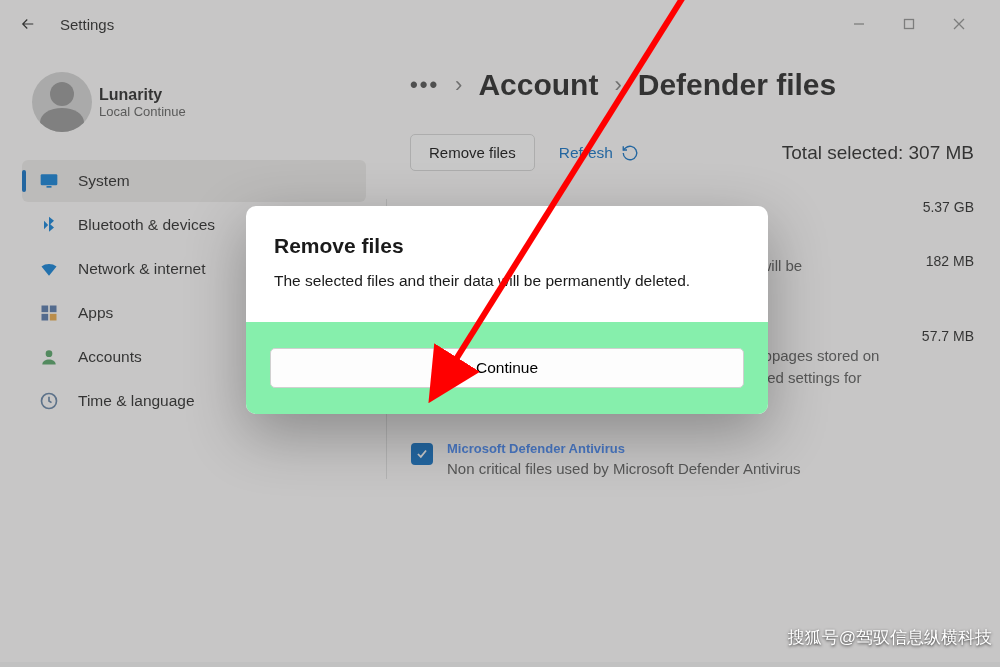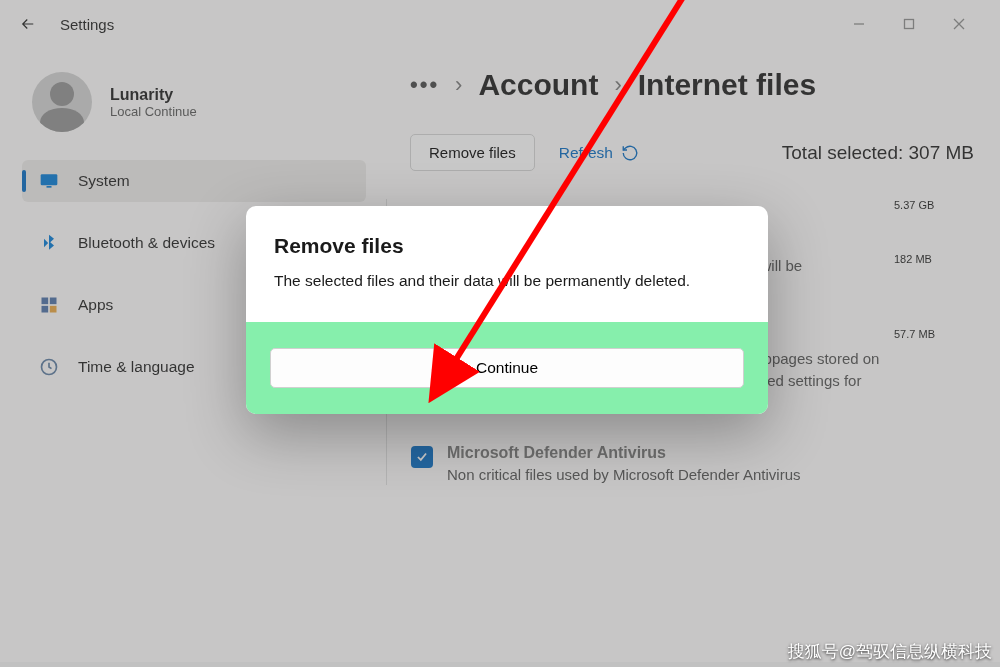--- a/index.html
+++ b/index.html
@@ -6,62 +6,62 @@
   body{width:1000px;height:667px;overflow:hidden;background:#f3f3f3;position:relative}
   .overlay{position:absolute;inset:0;background:rgba(100,100,100,.35);z-index:10}
   .window{width:1000px;height:662px;background:#fcfbfa;display:flex;flex-direction:column;position:relative}
   .titlebar{display:flex;align-items:center;padding:14px 18px 4px;gap:22px}
   .back{width:20px;height:20px;display:flex;align-items:center;justify-content:center}
   .title{font-size:15px;color:#1a1a1a;font-weight:500}
   .winbtns{margin-left:auto;display:flex;gap:36px;color:#8a8a8a;padding-right:16px}
   .winbtn{width:14px;height:14px;display:flex;align-items:center;justify-content:center}
   .main{flex:1;display:flex;overflow:hidden}
   .sidebar{width:370px;padding:24px 4px 0 22px;display:flex;flex-direction:column}
-  .profile{display:flex;align-items:center;gap:18px;padding:10px 10px 28px}
+  .profile{display:flex;align-items:center;gap:7px;padding:10px 10px 28px}
   .avatar{width:60px;height:60px;border-radius:50%;background:#d0d0d0;position:relative;overflow:hidden}
   .avatar::before{content:"";position:absolute;width:24px;height:24px;border-radius:50%;background:#8f8f8f;top:10px;left:18px}
   .avatar::after{content:"";position:absolute;width:44px;height:28px;border-radius:50% 50% 0 0;background:#8f8f8f;top:36px;left:8px}
   .pname{font-size:16px;font-weight:600;color:#1a1a1a}
   .psub{font-size:13px;color:#555}
   .search{margin:0 8px 22px 0;position:relative}
   .search input{width:100%;border:none;border-bottom:1.5px solid #868686;background:#fdfdfd;padding:10px 40px 10px 14px;font-size:15px;border-radius:5px 5px 0 0}
   .search .sicon{position:absolute;right:14px;top:9px;color:#555}
-  .nav{display:flex;flex-direction:column;gap:20px}
+  .nav{display:flex;flex-direction:column;gap:2px}
   .navitem{display:flex;align-items:center;gap:18px;padding:10px 16px;border-radius:6px;font-size:15.5px;color:#1a1a1a;cursor:pointer;position:relative}
   .navitem.active{background:#eceae8}
   .navitem.active::before{content:"";position:absolute;left:0;top:10px;bottom:10px;width:3.5px;background:#0067c0;border-radius:3px}
   .nicon{width:22px;height:22px;display:flex;align-items:center;justify-content:center}
   .nicon svg{width:20px;height:20px}
   .content{flex:1;padding:30px 26px 0 40px;overflow:hidden}
   .crumb{display:flex;align-items:center;gap:16px;font-size:30px;margin-bottom:32px}
   .crumb .dots{color:#444;font-weight:700;letter-spacing:2px;font-size:22px}
   .crumb .sep{color:#777;font-size:22px}
   .crumb .clink{font-weight:600;color:#1a1a1a}
   .actions{display:flex;align-items:center;gap:24px;margin-bottom:28px}
   .btn{background:#fdfdfd;border:1px solid #d4d4d4;border-radius:5px;padding:9px 18px;font-size:15px;cursor:pointer}
   .refresh{color:#0067c0;font-size:15.5px;display:flex;align-items:center;gap:8px;cursor:pointer}
   .total{margin-left:auto;font-size:19px;color:#1a1a1a}
   .items{display:flex;flex-direction:column;gap:30px;border-left:1px solid #ddd;margin-left:-24px;padding-left:24px}
   .item{display:flex;gap:14px}
   .chk{width:22px;height:22px;border-radius:4px;background:#0067c0;display:flex;align-items:center;justify-content:center;flex-shrink:0;margin-top:2px}
   .chk svg{stroke:#fff}
   .itext{flex:1}
-  .ititle{font-weight:600;font-size:16px;color:#737373}
+  .ititle{font-weight:600;font-size:13px;color:#3b82f6}
   .idesc{font-size:15px;color:#505050;line-height:1.45;margin-top:2px}
-  .isize{font-size:11px;color:#1a1a1a;white-space:nowrap;text-align:left;min-width:80px}
+  .isize{font-size:14px;color:#1a1a1a;white-space:nowrap;text-align:right;min-width:80px}
   
   .dialog{position:absolute;z-index:20;left:246px;top:206px;width:522px;background:#fff;border-radius:10px;box-shadow:0 20px 60px rgba(0,0,0,.3);overflow:hidden}
   .dtop{padding:28px 28px 32px}
   .dtitle{font-size:21px;font-weight:600;color:#1a1a1a;margin-bottom:14px}
   .dmsg{font-size:15.5px;color:#1a1a1a}
   .dbot{background:#86efac;padding:26px 24px;display:flex;gap:32px}
   .dbtn{flex:1;background:#fdfdfd;border:1px solid #d0d0d0;border-radius:5px;padding:10px 0;font-size:15.5px;text-align:center;cursor:pointer}
   
   .arrow{position:absolute;z-index:30;pointer-events:none}
-  .watermark{position:absolute;right:8px;bottom:4px;z-index:40;color:#fff;font-size:17px;text-shadow:0 1px 3px rgba(0,0,0,.8);font-family:"Microsoft YaHei",sans-serif}
+  .watermark{position:absolute;right:8px;bottom:18px;z-index:40;color:#fff;font-size:17px;text-shadow:0 1px 3px rgba(0,0,0,.8);font-family:"Microsoft YaHei",sans-serif}
 </style>
 </head>
 <body>
 
 <div class="window">
   <div class="titlebar">
     <div class="back">
       <svg width="18" height="18" viewBox="0 0 24 24" fill="none" stroke="#1a1a1a" stroke-width="1.6">
           <path d="M19 12H5M11 18l-6-6 6-6"></path>
         </svg>
@@ -108,48 +108,65 @@
           <div class="navitem">
             <span class="nicon">
               <svg viewBox="0 0 24 24" fill="#0078d4">
                 <path d="M12 2l6 5-4.5 4 4.5 4-6 5V2zM6 7l5 5-5 5"></path>
               </svg>
             </span>
             <span>Bluetooth &amp; devices</span>
           </div>
           <div class="navitem">
             <span class="nicon">
+              <svg viewBox="0 0 24 24" fill="#0078d4">
+                <path d="M12 20l9-11c-5-4-13-4-18 0l9 11z"></path>
+              </svg>
+            </span>
+            <span>Network &amp; internet</span>
+          </div>
+          <div class="navitem">
+            <span class="nicon">
               <svg viewBox="0 0 24 24">
                 <rect x="3" y="3" width="8" height="8" fill="#4a6fa5"></rect>
                 <rect x="13" y="3" width="8" height="8" fill="#4a6fa5"></rect>
                 <rect x="3" y="13" width="8" height="8" fill="#4a6fa5"></rect>
                 <rect x="13" y="13" width="8" height="8" fill="#e8a33d"></rect>
               </svg>
             </span>
             <span>Apps</span>
+          </div>
+          <div class="navitem">
+            <span class="nicon">
+              <svg viewBox="0 0 24 24" fill="#4a9e5c">
+                <circle cx="12" cy="8" r="4"></circle>
+                <path d="M4 21c0-4 4-6 8-6s8 2 8 6"></path>
+              </svg>
+            </span>
+            <span>Accounts</span>
           </div>
           <div class="navitem">
             <span class="nicon">
               <svg viewBox="0 0 24 24" fill="none" stroke="#5a7a9e" stroke-width="2">
                 <circle cx="12" cy="12" r="9"></circle>
                 <path d="M12 7v5l3 2"></path>
               </svg>
             </span>
             <span>Time &amp; language</span>
           </div>
         </div>
     </div>
 
     <div class="content">
       <div class="crumb">
         <span class="dots">•••</span>
         <span class="sep">›</span>
         <span class="clink">Account</span>
         <span class="sep">›</span>
-        <span class="clink">Internet files</span>
+        <span class="clink">Defender files</span>
       </div>
       <div class="actions">
         <button class="btn">Remove files</button>
         <div class="refresh">
           <span>Refresh</span>
           <svg width="18" height="18" viewBox="0 0 24 24" fill="none" stroke="#0067c0" stroke-width="1.8">
               <path d="M3 12a9 9 0 1 0 3-6.7L3 8"></path>
               <path d="M3 3v5h5"></path>
             </svg>
         </div>

